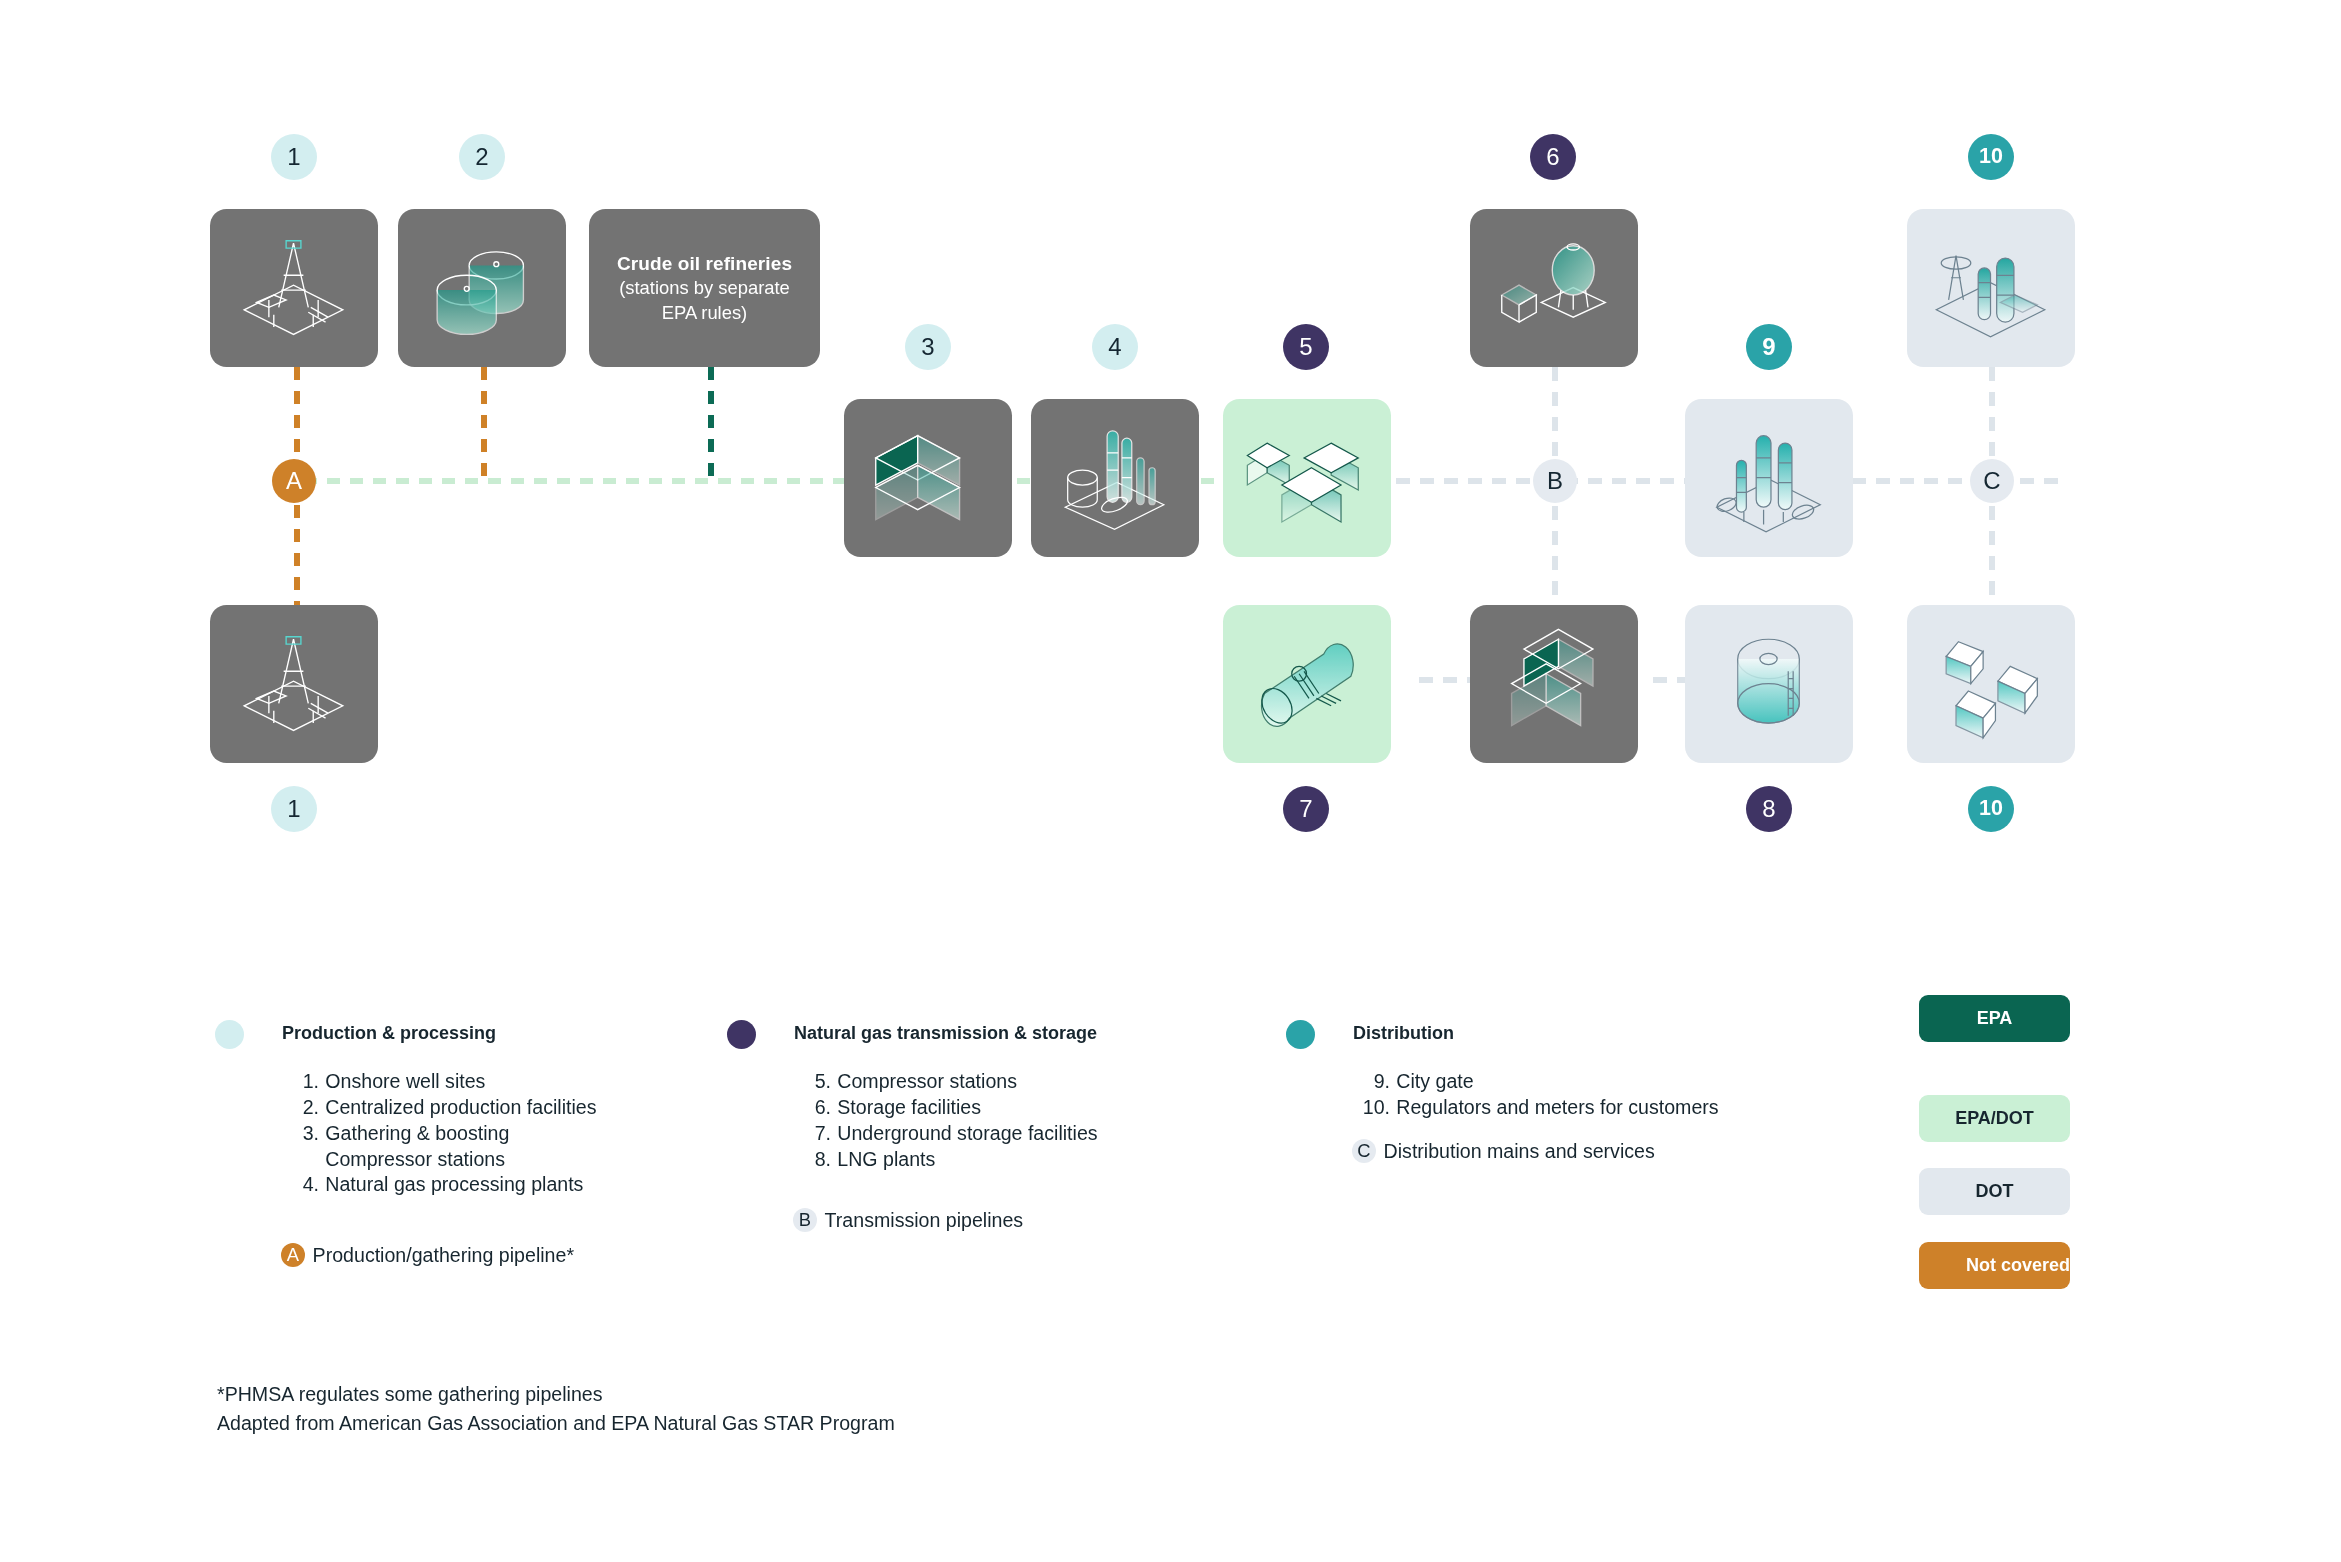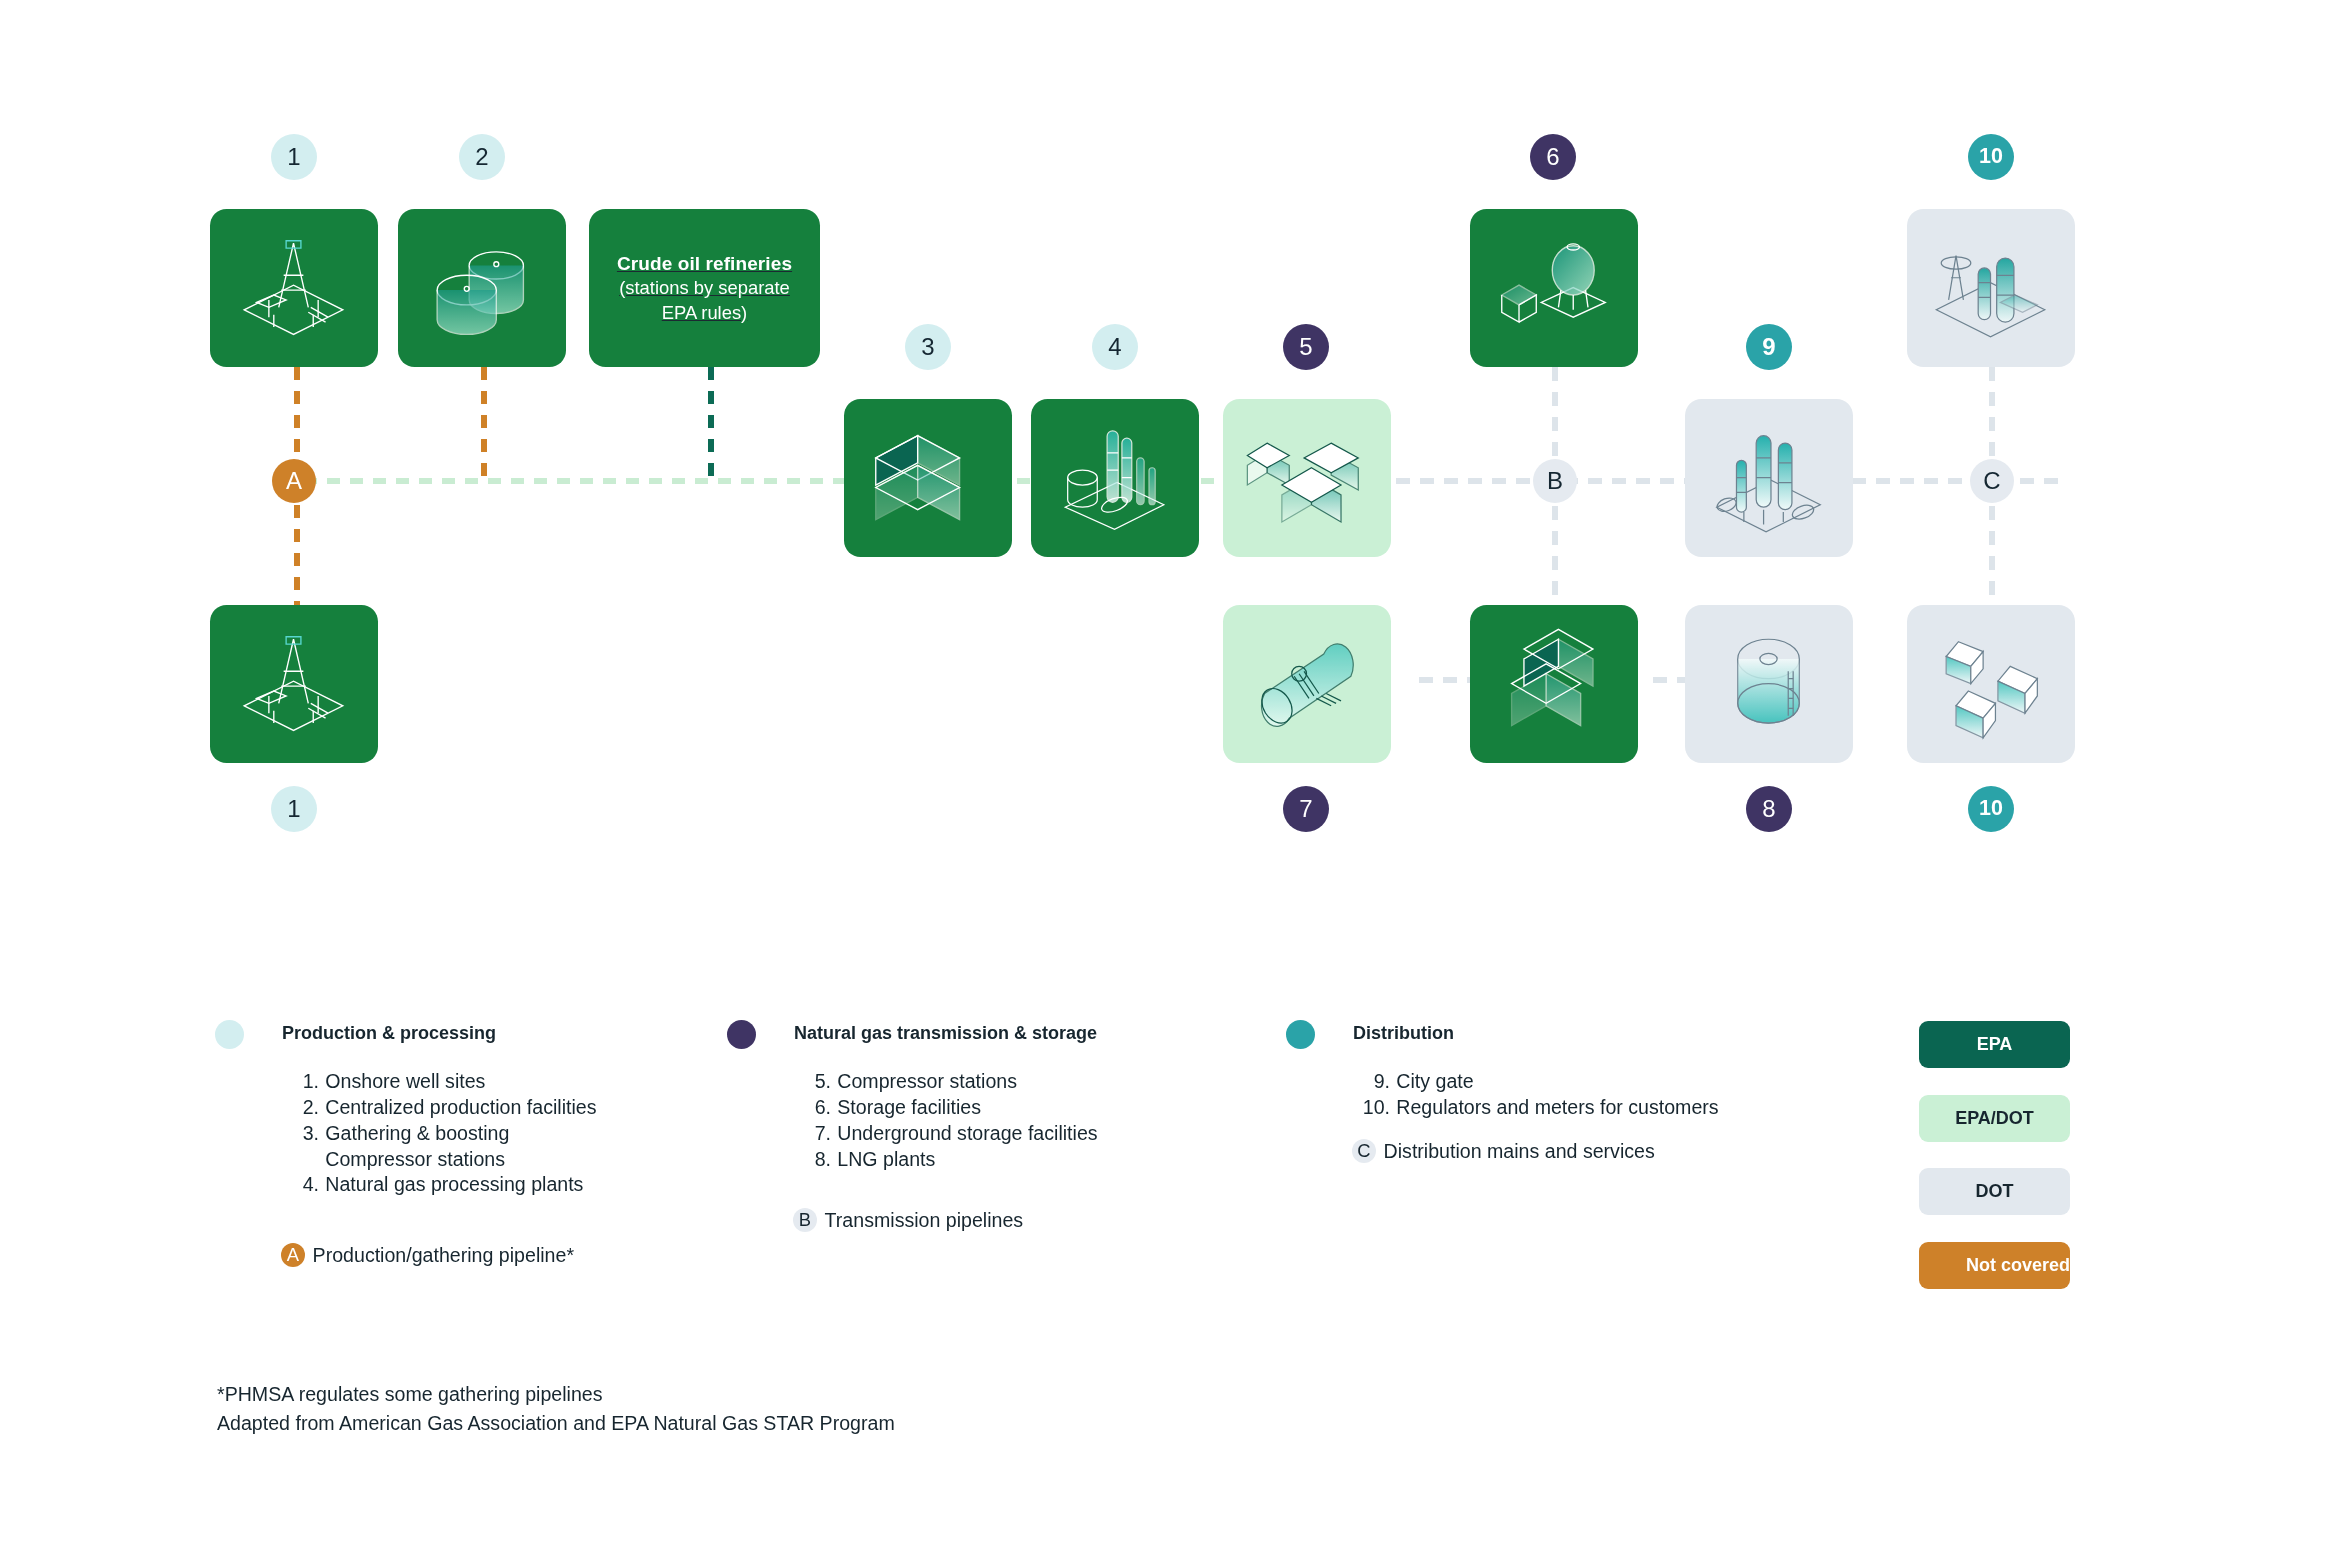--- a/index.html
+++ b/index.html
@@ -13,21 +13,21 @@
   .vline{width:5.7px;}
   .hline{height:5.7px;}
   .d-orange{background-image:linear-gradient(#cf8127 55%, rgba(0,0,0,0) 0);background-size:5.7px 24px;}
   .d-green{background-image:linear-gradient(#0c6b55 55%, rgba(0,0,0,0) 0);background-size:5.7px 24px;}
   .d-mint-h{background-image:linear-gradient(to right,#c9ecd2 58%, rgba(0,0,0,0) 0);background-size:23px 5.7px;}
   .d-gray{background-image:linear-gradient(#dde4ea 55%, rgba(0,0,0,0) 0);background-size:5.7px 25px;}
   .d-gray-h{background-image:linear-gradient(to right,#dde4ea 58%, rgba(0,0,0,0) 0);background-size:24px 5.7px;}
 
   
   .tile{position:absolute;border-radius:16.5px;display:flex;align-items:center;justify-content:center;}
-  .t-epa{background:#15803d;text-decoration:underline;}
+  .t-epa{background:#737373;}
   .t-epadot{background:#caf0d5;}
   .t-dot{background:#e2e8ee;}
 
   .tile-text{color:#ffffff;text-align:center;line-height:1.32;padding:0 11.4px;}
   .tile-text .b{font-weight:bold;font-size:19px;display:block;letter-spacing:0.1px;}
   .tile-text .n{font-weight:normal;font-size:18.4px;display:block;}
 
   
   .badge{position:absolute;border-radius:50%;display:flex;align-items:center;
          justify-content:center;font-size:24px;line-height:1;}
@@ -466,21 +466,21 @@
         </div>
     </div>
     <div class="lg-list" style="left:66px;top:119px;">
       <div class="lg-row">
         <span class="lg-letter lt-gray">C</span>
         <span>Distribution mains and services</span>
       </div>
     </div>
   </div>
 
-  <div class="chip c-epa" style="left:1919px;top:1021px;">
+  <div class="chip c-epa" style="left:1919px;top:995px;">
     <span>EPA</span>
     </div>
   <div class="chip c-epadot" style="left:1919px;top:1095px;">
     <span>EPA/DOT</span>
     </div>
   <div class="chip c-dot" style="left:1919px;top:1168px;">
     <span>DOT</span>
     </div>
   <div class="chip c-not" style="left:1919px;top:1242px;">
     <span>Not covered</span>

